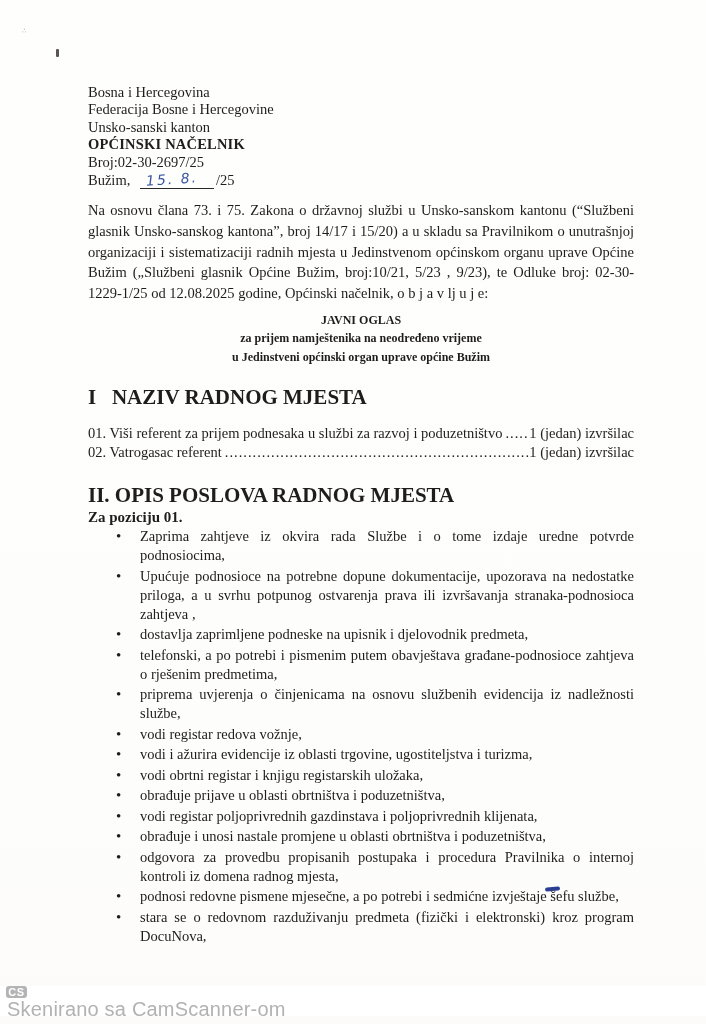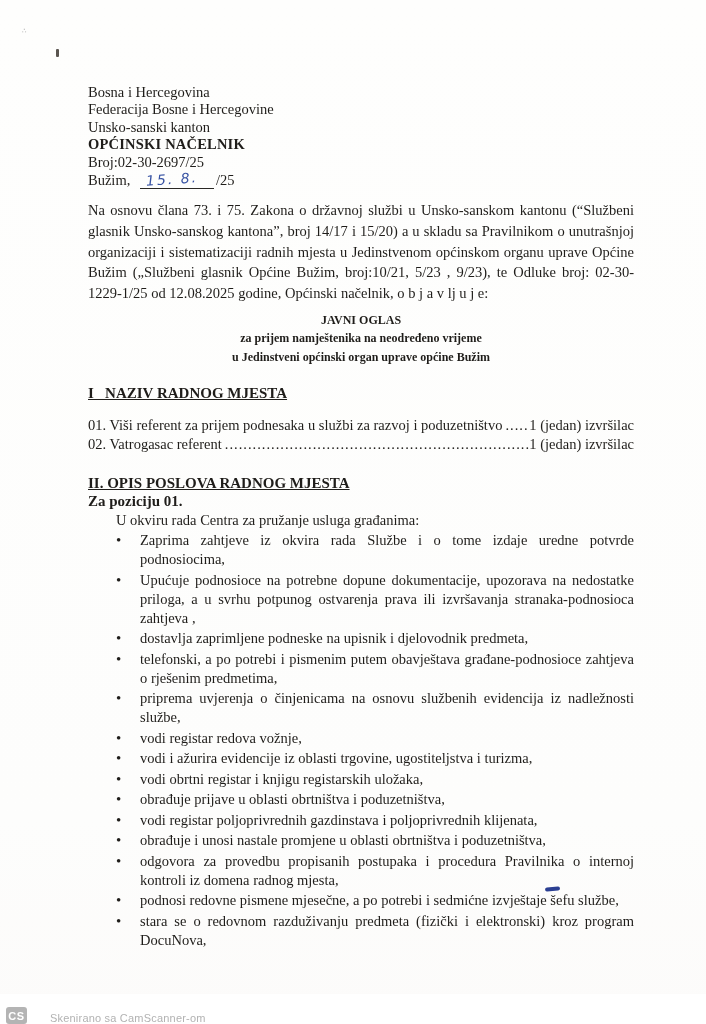--- a/index.html
+++ b/index.html
@@ -58,23 +58,22 @@
   .doc-title {
     margin-top: 7px;
     text-align: center;
     font-weight: bold;
     font-size: 12px;
     line-height: 18.4px;
   }
   .section-heading {
     margin-top: 19px;
     font-weight: bold;
-    font-size: 15px;
+    font-size: 21px;
     white-space: pre-wrap;
-    text-decoration: underline;
   }
   .positions { margin-top: 14px; line-height: 19px; }
   .position-row { display: flex; align-items: baseline; }
   .pos-label { white-space: nowrap; font-family: Liberation Serif, serif; }
   .pos-leader {
     flex: 1 1 auto;
     overflow: hidden;
     white-space: nowrap;
     padding: 0 3px;
     letter-spacing: 1px;
@@ -124,45 +123,46 @@
     top: 49px;
     width: 3px;
     height: 8px;
     background: #5a5550;
     border-radius: 1px;
   }
   .footer {
     position: absolute;
     left: 0;
     right: 0;
-    bottom: 0;
+    bottom: 8px;
     height: 30px;
     display: flex;
-    align-items: flex-end;
+    align-items: flex-start;
     background: #ffffff;
     font-family: "Liberation Sans", "DejaVu Sans", sans-serif;
+    flex-direction: column;
   }
   .cs-badge {
     display: inline-flex;
     align-items: center;
     justify-content: center;
     width: 21px;
     height: 17px;
     margin-left: 6px;
     background: #b4b4b4;
     color: #ffffff;
     font-size: 11px;
     font-weight: bold;
     border-radius: 3px;
     letter-spacing: 0.5px;
   }
   .cs-text {
-    margin-left: 23px;
+    margin-left: 7px;
     color: #b2b2b2;
-    font-size: 11px;
+    font-size: 20px;
     letter-spacing: 0.2px;
   }
 </style>
 </head>
 <body>
 
 <div class="page">
 
   <div class="speck1">∴</div>
   <div class="speck2"></div>
@@ -202,21 +202,20 @@
       </div>
       <div class="position-row">
         <span class="pos-label">02. Vatrogasac referent</span>
         <span class="pos-leader">........................................................................................................................................................</span>
         <span class="pos-count">1 (jedan) izvršilac</span>
       </div>
     </div>
 
     <div class="section-heading section2-heading">II. OPIS POSLOVA RADNOG MJESTA</div>
     <div class="sub-heading">Za poziciju 01.</div>
-    <div class="list-intro">U okviru rada Centra za pružanje usluga građanima:</div>
 
     <div class="duties">
       <div class="bullet">Zaprima zahtjeve iz okvira rada Službe i o tome izdaje uredne potvrde podnosiocima,</div>
       <div class="bullet">Upućuje podnosioce na potrebne dopune dokumentacije, upozorava na nedostatke priloga, a u svrhu potpunog ostvarenja prava ili izvršavanja stranaka-podnosioca zahtjeva ,</div>
       <div class="bullet">dostavlja zaprimljene podneske na upisnik i djelovodnik predmeta,</div>
       <div class="bullet">telefonski, a po potrebi i pismenim putem obavještava građane-podnosioce zahtjeva o rješenim predmetima,</div>
       <div class="bullet">priprema uvjerenja o činjenicama na osnovu službenih evidencija iz nadležnosti službe,</div>
       <div class="bullet">vodi registar redova vožnje,</div>
       <div class="bullet">vodi i ažurira evidencije iz oblasti trgovine, ugostiteljstva i turizma,</div>
       <div class="bullet">vodi obrtni registar i knjigu registarskih uložaka,</div>

